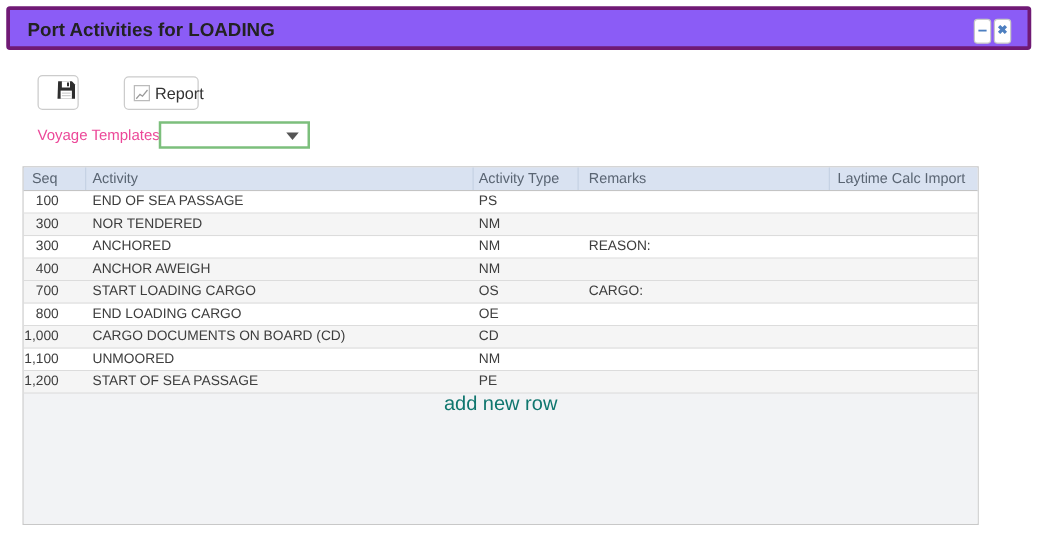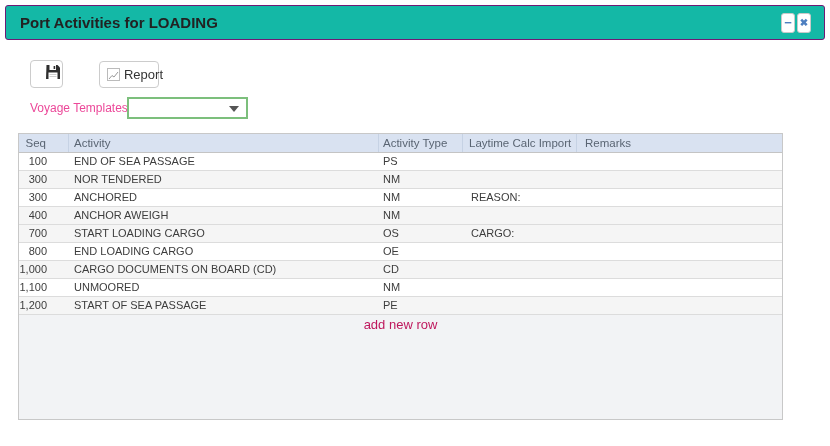--- a/index.html
+++ b/index.html
@@ -2,21 +2,21 @@
 <html><head>
 <meta charset="utf-8">
 <style>
   * { margin:0; padding:0; box-sizing:border-box; }
   html,body { background:#fff; }
   body { font-family:"Liberation Sans", sans-serif; }
   .page { position:relative; width:830px; height:446px; background:#fff; overflow:hidden; }
 
   
   .titlebar { position:absolute; left:5px; top:5px; width:820px; height:35px;
-    background:#14b8a6; border:1px solid #701a75; border-radius:3px; }
+    background:#8b5cf6; border:3px solid #701a75; border-radius:3px; }
   .title { position:absolute; left:14px; top:0; height:33px; line-height:33px;
     font-size:15px; font-weight:bold; color:#222; }
   .winbtn { position:absolute; top:7px; width:14px; height:20px; background:#fff;
     border:1px solid #c9c9c9; border-radius:3px; color:#4d7fc0; font-weight:bold;
     text-align:center; cursor:pointer; }
   .winbtn.min { right:29px; font-size:13px; line-height:17px; }
   .winbtn.close { right:13px; font-size:10px; line-height:18px; }
 
   
   .btn { position:absolute; background:#fff; border:1px solid #cccccc; border-radius:4px;
@@ -46,21 +46,21 @@
   .grow { display:flex; height:18px; font-size:11px; color:#3d3d3d; background:#fff; flex:none;
     border-bottom:1px solid #dcdcdc; }
   .grow.alt { background:#f5f5f5; }
   .gcell { line-height:17px; white-space:nowrap; overflow:hidden; }
   .c-seq { width:50px; text-align:right; padding-right:22px; }
   .c-act { width:310px; padding-left:5px; }
   .c-type { width:84px; padding-left:4px; }
   .c-rem { width:201px; padding-left:8px; }
   .c-lay { width:114px; padding-left:6px; }
   .gfoot { flex:1; background:#f2f3f5; text-align:center; }
-  .add-row-link { display:inline-block; margin-top:2px; font-size:13px; color:#be185d;
+  .add-row-link { display:inline-block; margin-top:2px; font-size:16px; color:#0f766e;
     line-height:14px; cursor:pointer; }
 </style>
 </head>
 <body>
 
 <div class="page">
 
   <div class="titlebar">
     <div class="title">Port Activities for LOADING</div>
     <div class="winbtn min">
@@ -97,22 +97,22 @@
   <div class="vt-select">
     <span></span>
     <span class="vt-arrow"></span>
   </div>
 
   <div class="grid">
     <div class="ghead">
       <div class="hcell c-seq">Seq</div>
       <div class="hcell c-act">Activity</div>
       <div class="hcell c-type">Activity Type</div>
+      <div class="hcell c-rem">Remarks</div>
       <div class="hcell c-lay">Laytime Calc Import</div>
-      <div class="hcell c-rem">Remarks</div>
     </div>
 
     <div>
         <div class="grow">
           <div class="gcell c-seq">100</div>
           <div class="gcell c-act">END OF SEA PASSAGE</div>
           <div class="gcell c-type">PS</div>
           <div class="gcell c-rem"></div>
           <div class="gcell c-lay"></div>
         </div>

